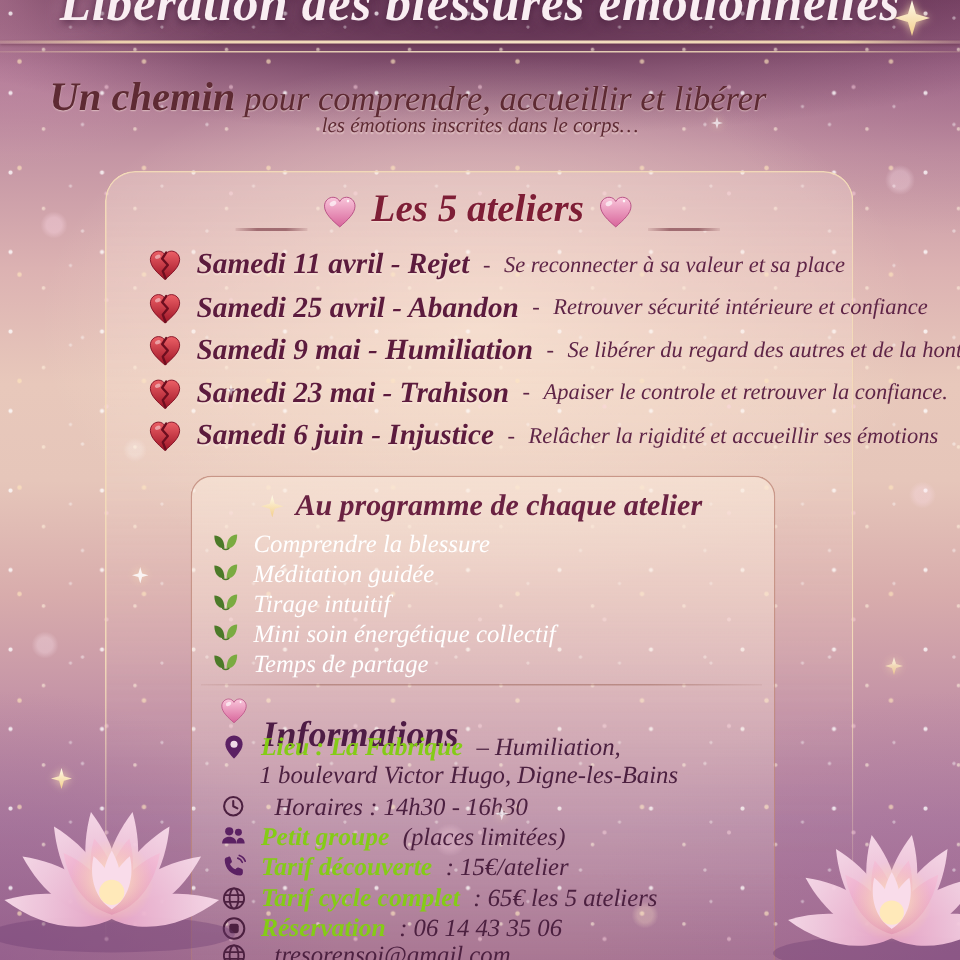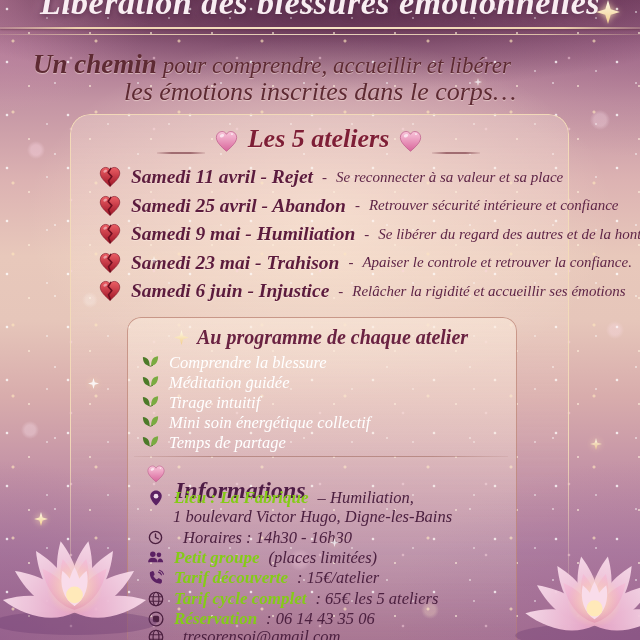--- a/index.html
+++ b/index.html
@@ -40,21 +40,21 @@
     text-shadow:0 2px 6px rgba(60,20,50,.75),0 0 14px rgba(255,200,230,.45);white-space:nowrap;}
   .divider{position:absolute;left:0;width:640px;}
   .divider.d1{top:27px;height:2.2px;background:linear-gradient(90deg,rgba(236,207,173,.25),
     #ecd0ad 12%,#f6e3c6 50%,#ecd0ad 88%,rgba(236,207,173,.25));box-shadow:0 1px 2px rgba(90,40,60,.45);}
   .divider.d2{top:33.5px;height:1.4px;background:linear-gradient(90deg,rgba(228,196,164,.2),
     rgba(236,209,176,.85) 15%,rgba(246,227,198,.9) 50%,rgba(236,209,176,.85) 85%,rgba(228,196,164,.2));}
   .subtitle1{position:absolute;top:49px;left:0;width:544px;text-align:center;font-style:italic;
     color:#5e2a33;font-size:23px;white-space:nowrap;text-shadow:0 1px 1px rgba(255,240,228,.5);}
   .subtitle1 .lead{font-size:27px;font-weight:700;margin-right:6px;}
   .subtitle2{position:absolute;top:77px;left:0;width:640px;text-align:center;font-style:italic;
-    color:#5e2a33;font-size:26px;text-shadow:0 1px 1px rgba(255,240,228,.5);}
+    color:#5e2a33;font-size:14px;text-shadow:0 1px 1px rgba(255,240,228,.5);}
   
   .outer-box{position:absolute;left:70px;top:114px;width:497px;height:540px;border-radius:20px;
     border:1.5px solid rgba(243,219,184,.95);box-shadow:0 0 0 1px rgba(150,85,90,.25);
     background:linear-gradient(180deg,rgba(250,228,216,.35),rgba(250,228,216,.12) 55%,rgba(250,228,216,0) 90%);
     -webkit-mask-image:linear-gradient(180deg,#000 60%,rgba(0,0,0,.35) 80%,transparent 95%);
     mask-image:linear-gradient(180deg,#000 60%,rgba(0,0,0,.35) 80%,transparent 95%);}
   .ateliers-heading{position:absolute;left:70px;top:124px;width:497px;display:flex;
     align-items:flex-end;justify-content:center;gap:9px;}
   .ateliers-heading .txt{font-size:26px;font-weight:700;font-style:italic;color:#7e1e36;
     text-shadow:0 1px 1px rgba(255,235,225,.6);}

